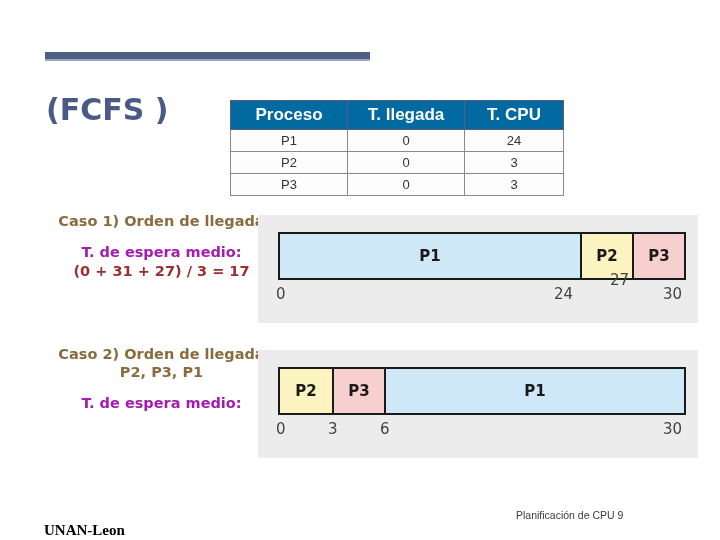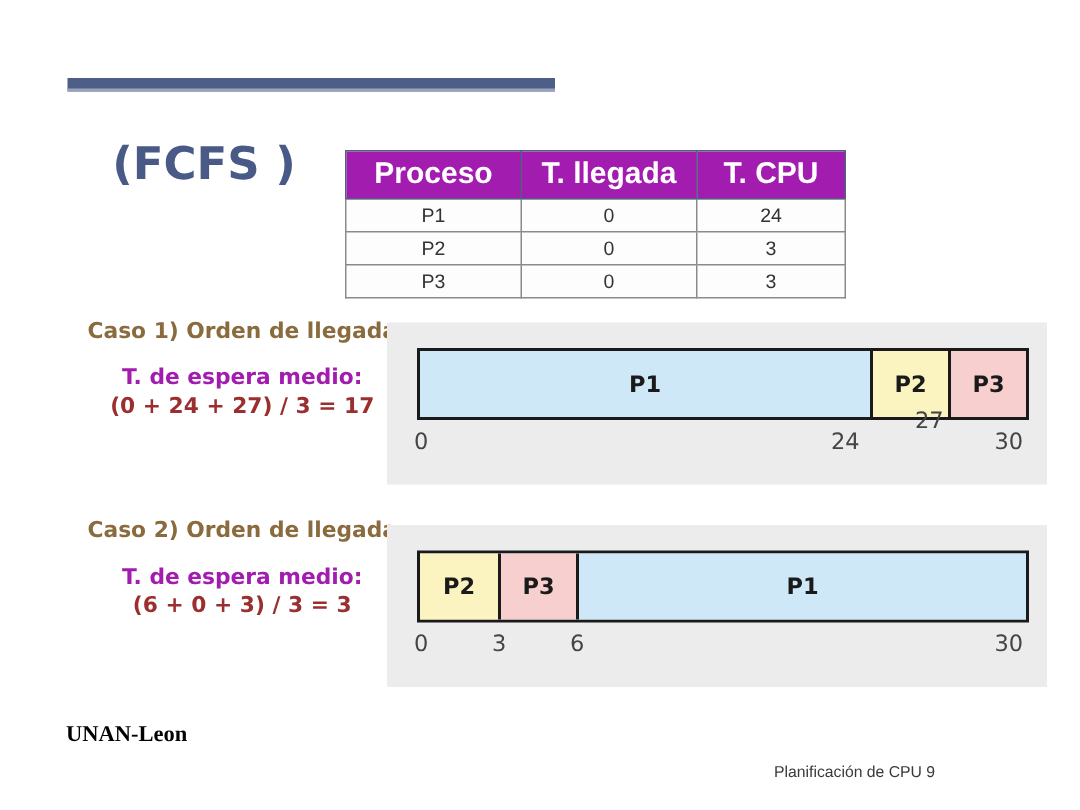--- a/index.html
+++ b/index.html
@@ -30,37 +30,36 @@
   .fcfs-title {
     position: absolute;
     left: 46px;
     top: 92px;
     width: 180px;
     font-family: "DejaVu Sans", sans-serif;
     font-size: 30px;
     font-weight: bold;
     color: #4a5a87;
     letter-spacing: 0px;
-    text-align: center;
   }
 
   
   .proc-table {
     position: absolute;
     left: 230px;
     top: 100px;
     border-collapse: collapse;
     border: 1px solid #6b6b6b;
     background: #ffffff;
   }
   .proc-table th {
-    background: #a21caf;
+    background: #0369a1;
     color: #ffffff;
     font-family: "Liberation Sans", sans-serif;
-    font-size: 20px;
+    font-size: 17px;
     font-weight: bold;
     padding: 4px 10px;
     border: 1px solid #555d80;
     text-align: center;
     white-space: nowrap;
   }
   .proc-table td {
     font-family: "Liberation Sans", sans-serif;
     font-size: 13px;
     color: #333333;
@@ -144,21 +143,21 @@
     position: absolute;
     font-family: "DejaVu Sans", sans-serif;
     font-size: 15px;
     color: #444444;
   }
 
   
   .footer-left {
     position: absolute;
     left: 44px;
-    top: 482px;
+    top: 522px;
     font-family: "Liberation Serif", serif;
     font-size: 15px;
     font-weight: bold;
     color: #000000;
   }
   .footer-right {
     position: absolute;
     left: 516px;
     top: 509px;
     font-family: "Liberation Sans", sans-serif;
@@ -198,21 +197,21 @@
       <td class="third">3</td>
     </tr>
   </tbody>
 </table>
 
 <div class="case-left" style="left:44px; top:212px;">
   <div class="case-heading">
     <span>Caso 1) Orden de llegada</span>
   </div>
   <div class="case-avg-label">T. de espera medio:</div>
-  <div class="case-avg-formula">(0 + 24 + 27) / 3 = 17</div>
+  <div class="case-avg-formula">(0 + 31 + 27) / 3 = 17</div>
 </div>
 
 <div class="gantt-panel" style="left: 258px; top: 215px; width: 440px; height: 108px; background: rgb(236, 236, 236);">
   <div class="gantt-inner">
     <div class="bar-row" style="left:20px; top:17px;">
       <div class="seg" style="width: 300px; background: rgb(207, 232, 247);">
         <span>P1</span>
       </div>
       <div class="seg" style="width: 52px; background: rgb(251, 243, 192);">
         <span>P2</span>
@@ -224,23 +223,23 @@
     <div class="tick" style="left:18px; top:70px;">0</div>
     <div class="tick" style="left:296px; top:70px;">24</div>
     <div class="tick" style="left:352px; top:56px;">27</div>
     <div class="tick" style="left:405px; top:70px;">30</div>
   </div>
 </div>
 
 <div class="case-left" style="left:44px; top:345px;">
   <div class="case-heading">
     <span>Caso 2) Orden de llegada</span>
+    <span class="order">P2, P3, P1</span>
   </div>
   <div class="case-avg-label">T. de espera medio:</div>
-  <div class="case-avg-formula">(6 + 0 + 3) / 3 = 3</div>
 </div>
 
 <div class="gantt-panel" style="left: 258px; top: 350px; width: 440px; height: 108px; background: rgb(236, 236, 236);">
   <div class="gantt-inner">
     <div class="bar-row" style="left:20px; top:17px;">
       <div class="seg" style="width: 52px; background: rgb(251, 243, 192);">
         <span>P2</span>
       </div>
       <div class="seg" style="width: 52px; background: rgb(247, 207, 207);">
         <span>P3</span>

